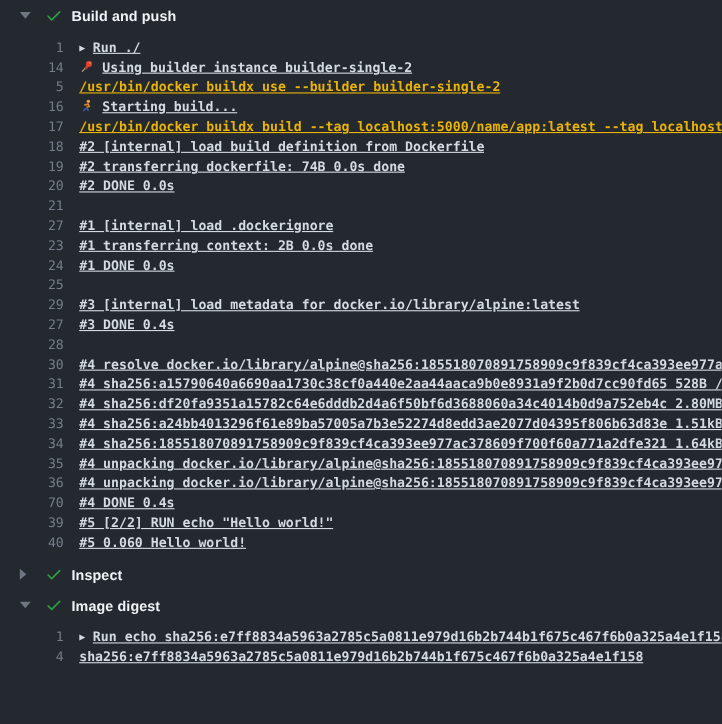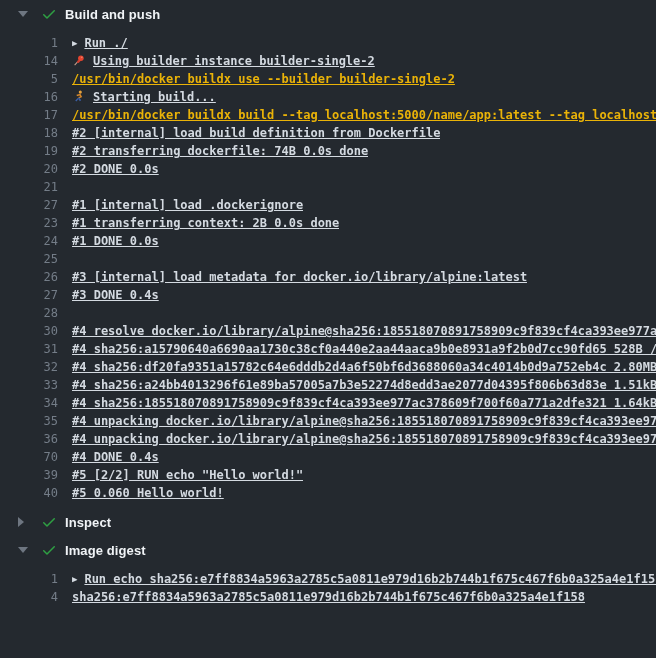--- a/index.html
+++ b/index.html
@@ -70,21 +70,21 @@
               </svg></span><span>Starting build...</span></span></div>
         <div class="log-line"><span class="ln">17</span><span class="lt command"><span>/usr/bin/docker buildx build --tag localhost:5000/name/app:latest --tag localhost:5000</span></span></div>
         <div class="log-line"><span class="ln">18</span><span class="lt"><span>#2 [internal] load build definition from Dockerfile</span></span></div>
         <div class="log-line"><span class="ln">19</span><span class="lt"><span>#2 transferring dockerfile: 74B 0.0s done</span></span></div>
         <div class="log-line"><span class="ln">20</span><span class="lt"><span>#2 DONE 0.0s</span></span></div>
         <div class="log-line"><span class="ln">21</span><span class="lt"><span></span></span></div>
         <div class="log-line"><span class="ln">27</span><span class="lt"><span>#1 [internal] load .dockerignore</span></span></div>
         <div class="log-line"><span class="ln">23</span><span class="lt"><span>#1 transferring context: 2B 0.0s done</span></span></div>
         <div class="log-line"><span class="ln">24</span><span class="lt"><span>#1 DONE 0.0s</span></span></div>
         <div class="log-line"><span class="ln">25</span><span class="lt"><span></span></span></div>
-        <div class="log-line"><span class="ln">26</span><span class="lt"><span>#3 [internal] load metadata for docker.io/library/alpine:latest</span></span></div>
+        <div class="log-line"><span class="ln">29</span><span class="lt"><span>#3 [internal] load metadata for docker.io/library/alpine:latest</span></span></div>
         <div class="log-line"><span class="ln">27</span><span class="lt"><span>#3 DONE 0.4s</span></span></div>
         <div class="log-line"><span class="ln">28</span><span class="lt"><span></span></span></div>
         <div class="log-line"><span class="ln">30</span><span class="lt"><span>#4 resolve docker.io/library/alpine@sha256:185518070891758909c9f839cf4ca393ee977ac378</span></span></div>
         <div class="log-line"><span class="ln">31</span><span class="lt"><span>#4 sha256:a15790640a6690aa1730c38cf0a440e2aa44aaca9b0e8931a9f2b0d7cc90fd65 528B / 528</span></span></div>
         <div class="log-line"><span class="ln">32</span><span class="lt"><span>#4 sha256:df20fa9351a15782c64e6dddb2d4a6f50bf6d3688060a34c4014b0d9a752eb4c 2.80MB / 2</span></span></div>
         <div class="log-line"><span class="ln">33</span><span class="lt"><span>#4 sha256:a24bb4013296f61e89ba57005a7b3e52274d8edd3ae2077d04395f806b63d83e 1.51kB / 1</span></span></div>
         <div class="log-line"><span class="ln">34</span><span class="lt"><span>#4 sha256:185518070891758909c9f839cf4ca393ee977ac378609f700f60a771a2dfe321 1.64kB / 1</span></span></div>
         <div class="log-line"><span class="ln">35</span><span class="lt"><span>#4 unpacking docker.io/library/alpine@sha256:185518070891758909c9f839cf4ca393ee977ac3</span></span></div>
         <div class="log-line"><span class="ln">36</span><span class="lt"><span>#4 unpacking docker.io/library/alpine@sha256:185518070891758909c9f839cf4ca393ee977ac3</span></span></div>
         <div class="log-line"><span class="ln">70</span><span class="lt"><span>#4 DONE 0.4s</span></span></div>

